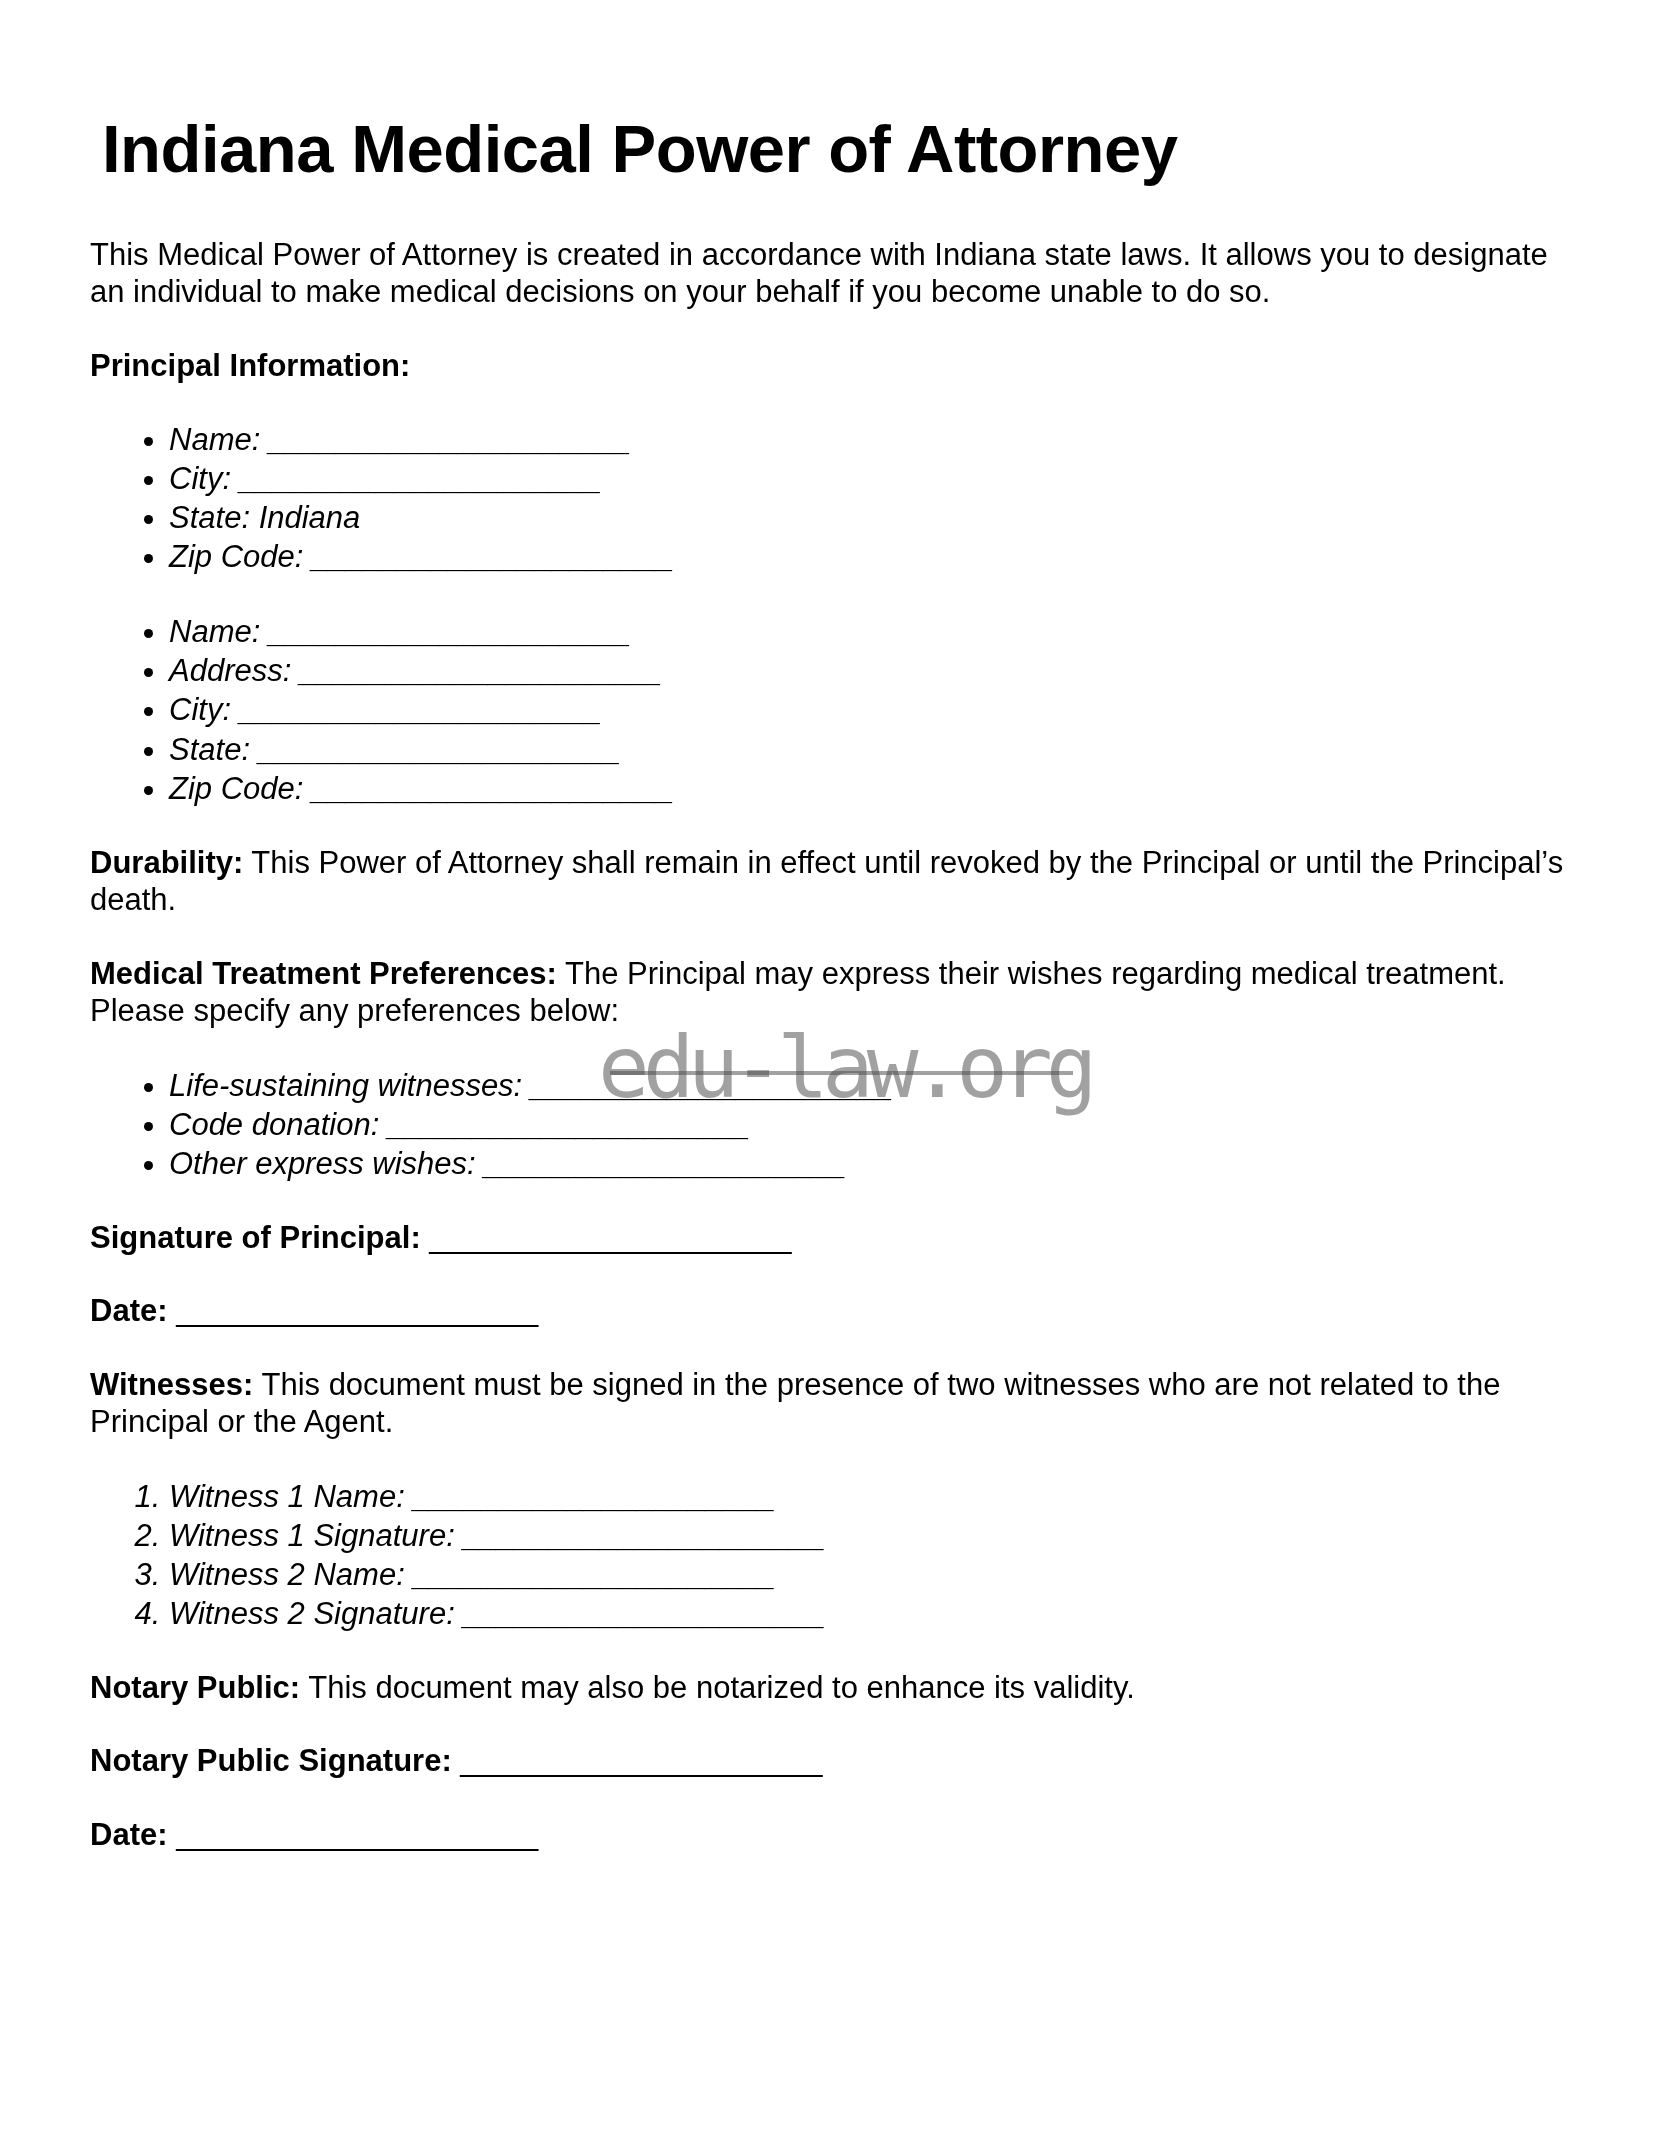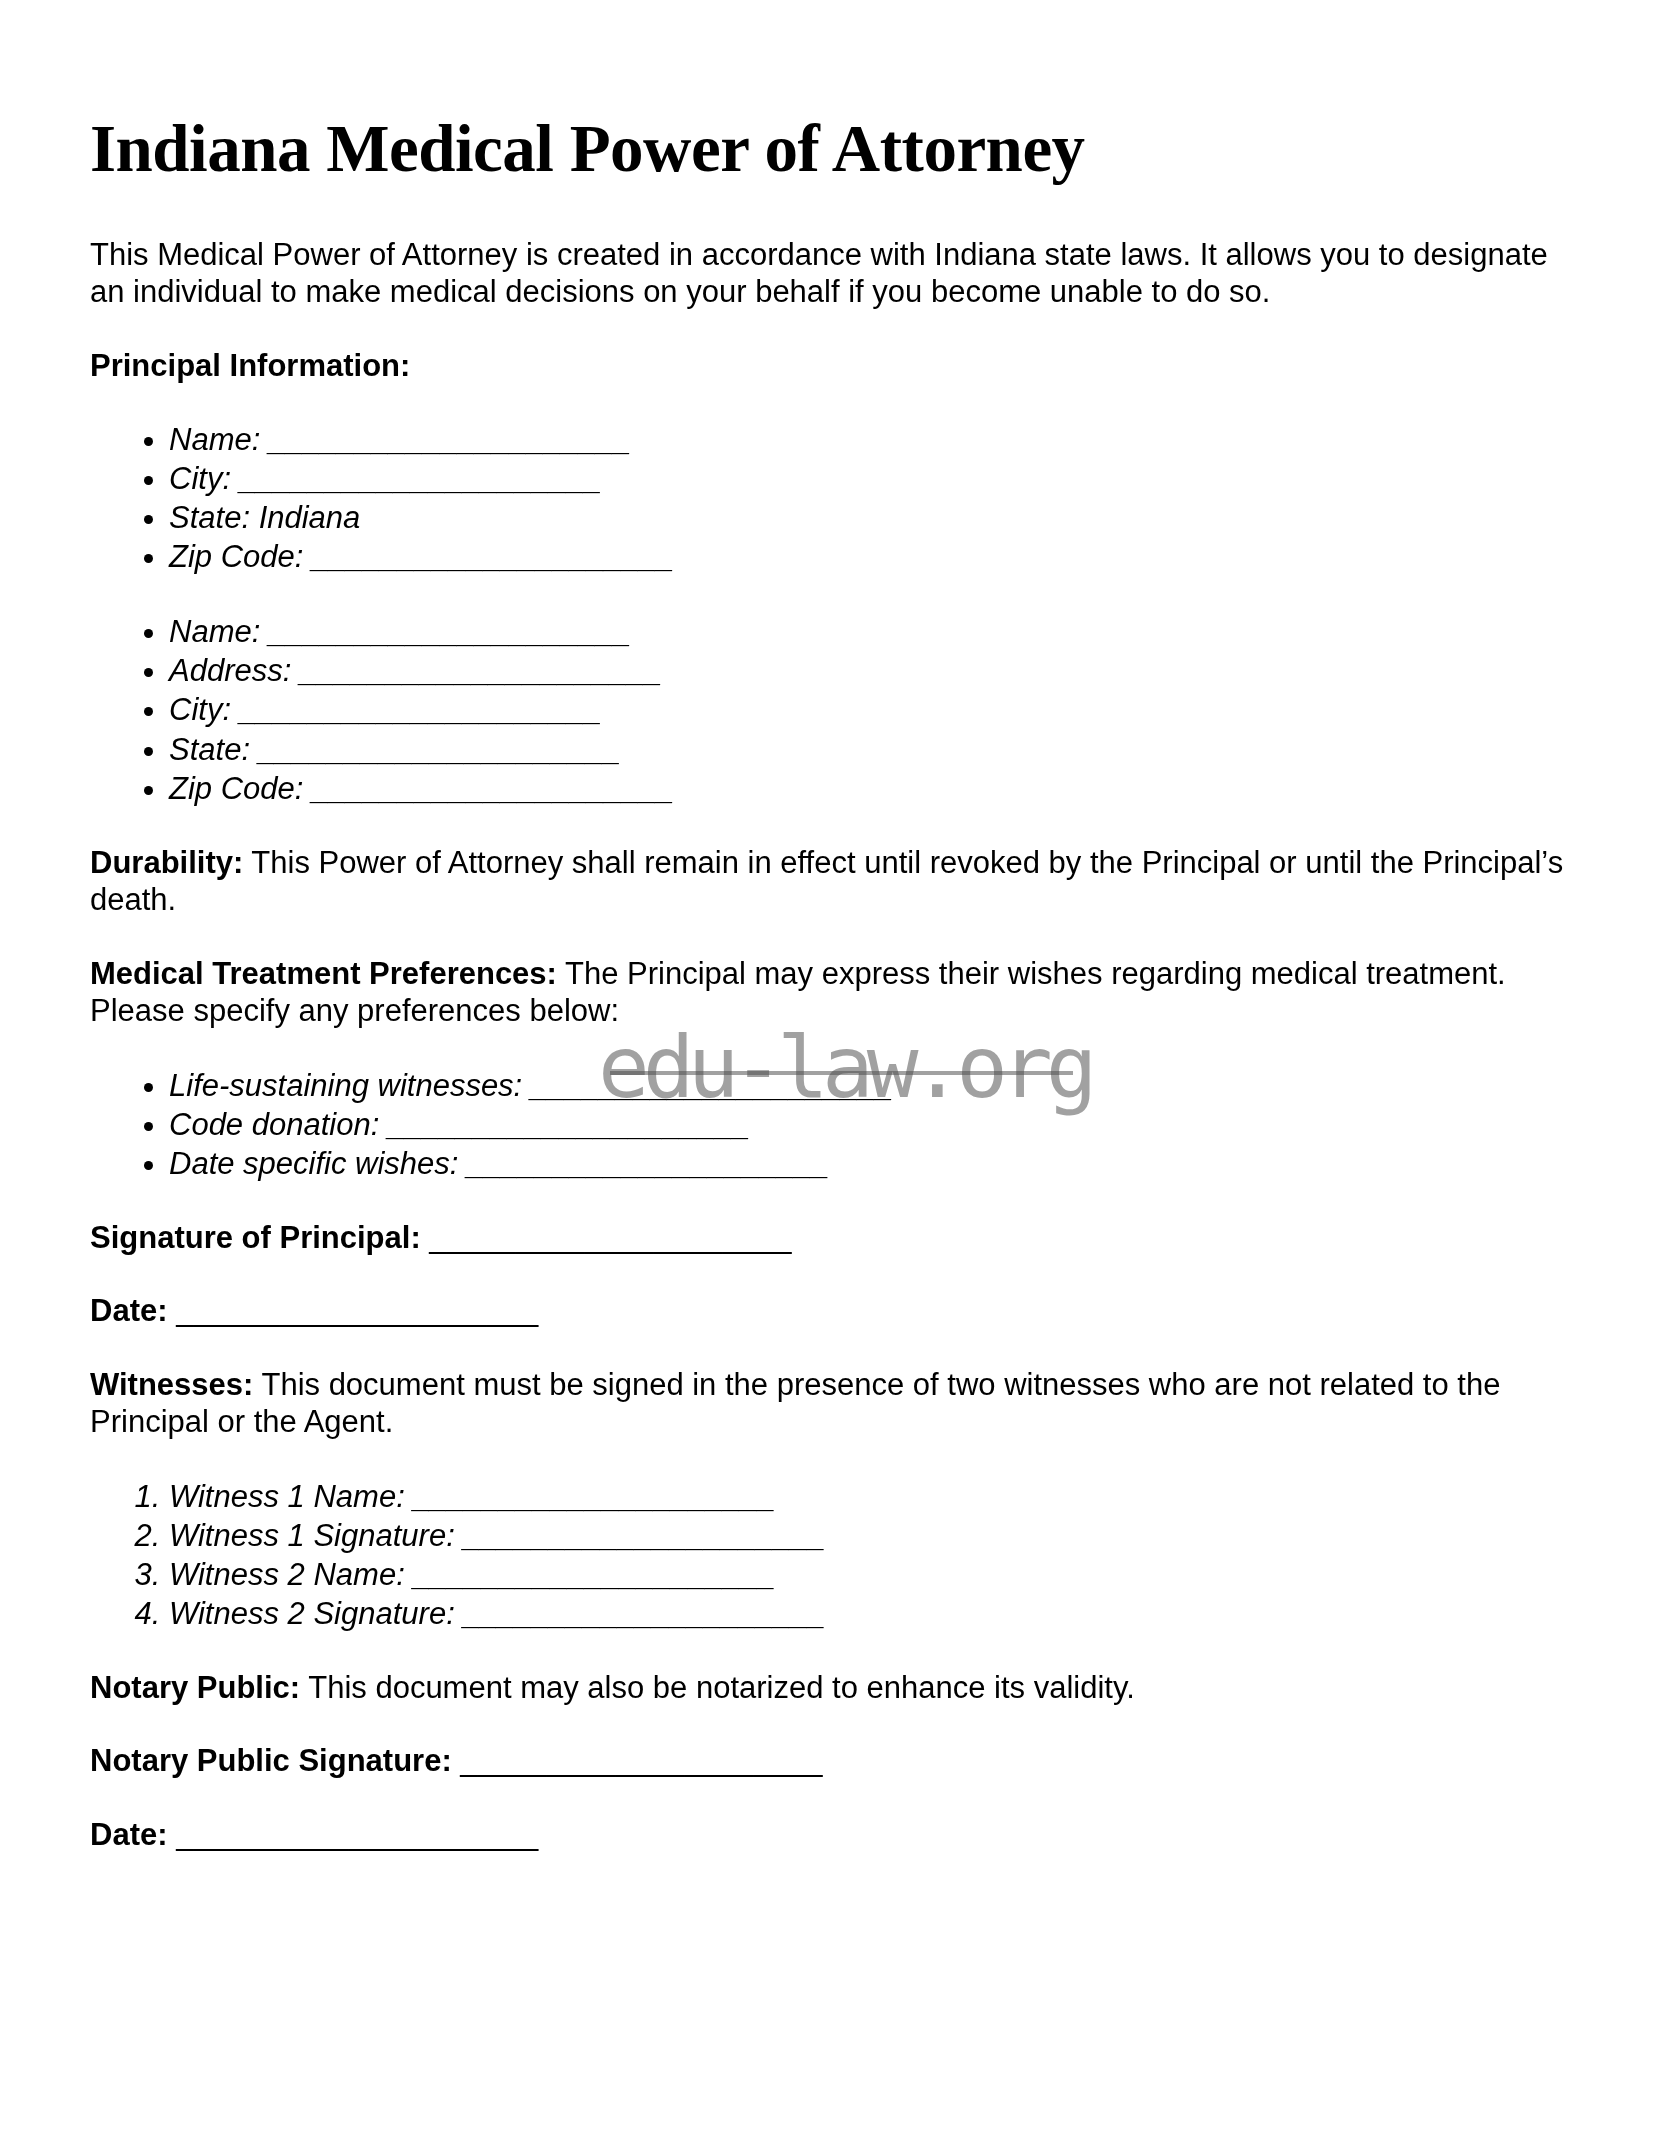--- a/index.html
+++ b/index.html
@@ -16,24 +16,23 @@
     overflow: hidden;
   }
   .page {
     position: relative;
     z-index: 1;
     padding: 112px 86px 0 90px;
   }
   h1 {
     font-size: 67px;
     line-height: 1.1;
-    margin: 0 0 50px 0;
+    margin: 0 0 50px 12px;
     letter-spacing: -0.5px;
     font-weight: bold;
-    font-family: Liberation Serif, serif;
   }
   p { margin: 0 0 36px 0; }
   ul, ol {
     margin: 0 0 36px 0;
     padding: 0 0 0 79px;
   }
   li { line-height: 1.26; font-style: italic; }
   .blank { white-space: nowrap; }
   .watermark {
     position: absolute;
@@ -86,21 +85,21 @@
     <li><span>Zip Code:</span> <span class="blank">_____________________</span></li>
   </ul>
 
   <p><strong>Durability:</strong> <span>This Power of Attorney shall remain in effect until revoked by the Principal or until the Principal’s death.</span></p>
 
   <p><strong>Medical Treatment Preferences:</strong> <span>The Principal may express their wishes regarding medical treatment. Please specify any preferences below:</span></p>
 
   <ul>
     <li><span>Life-sustaining witnesses:</span> <span class="blank">_____________________</span></li>
     <li><span>Code donation:</span> <span class="blank">_____________________</span></li>
-    <li><span>Date specific wishes:</span> <span class="blank">_____________________</span></li>
+    <li><span>Other express wishes:</span> <span class="blank">_____________________</span></li>
   </ul>
 
   <p><strong>Signature of Principal:</strong> <span class="blank">_____________________</span></p>
 
   <p><strong>Date:</strong> <span class="blank">_____________________</span></p>
 
   <p><strong>Witnesses:</strong> <span>This document must be signed in the presence of two witnesses who are not related to the Principal or the Agent.</span></p>
 
   <ol>
     <li><span>Witness 1 Name:</span> <span class="blank">_____________________</span></li>

